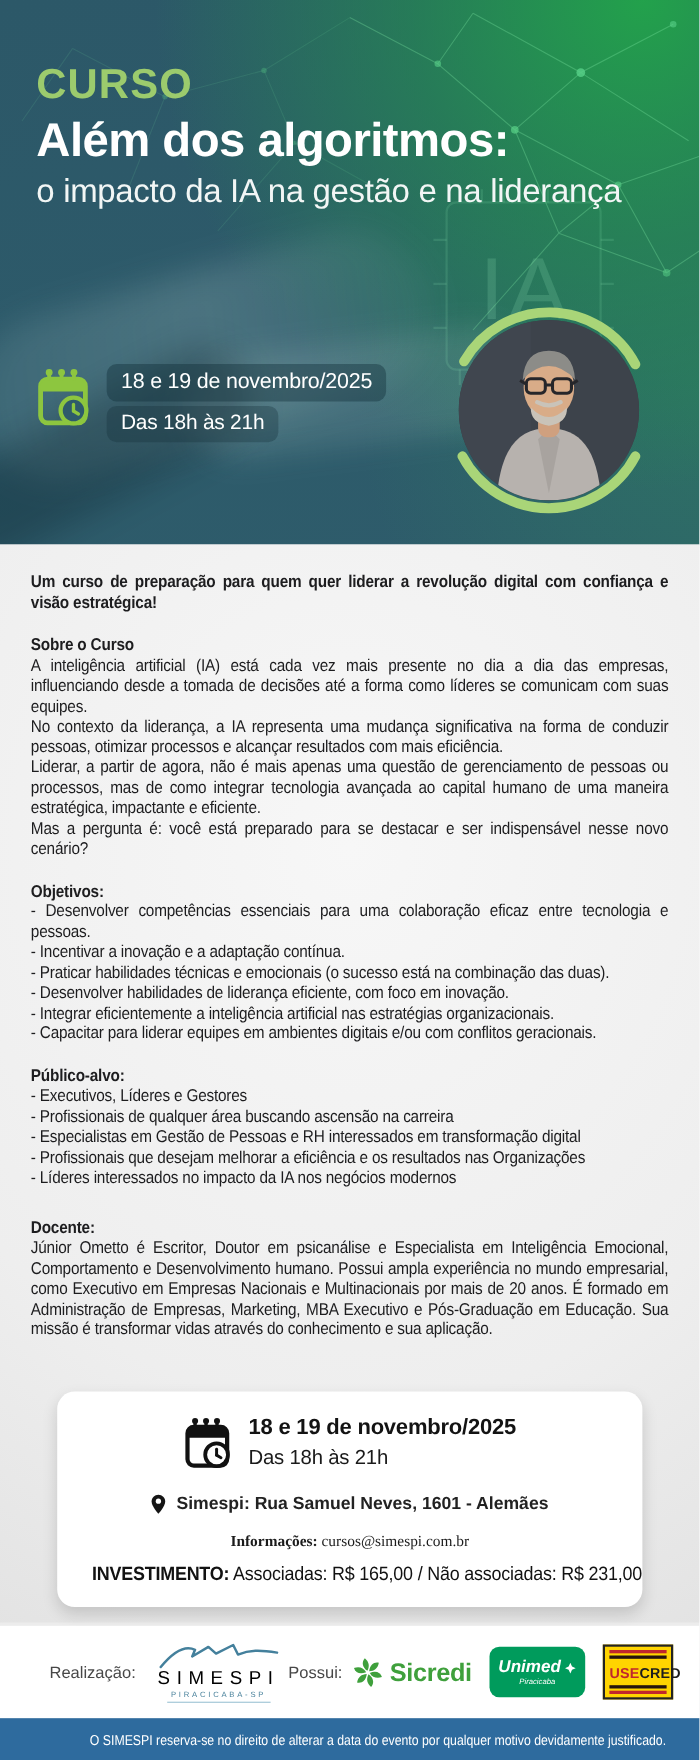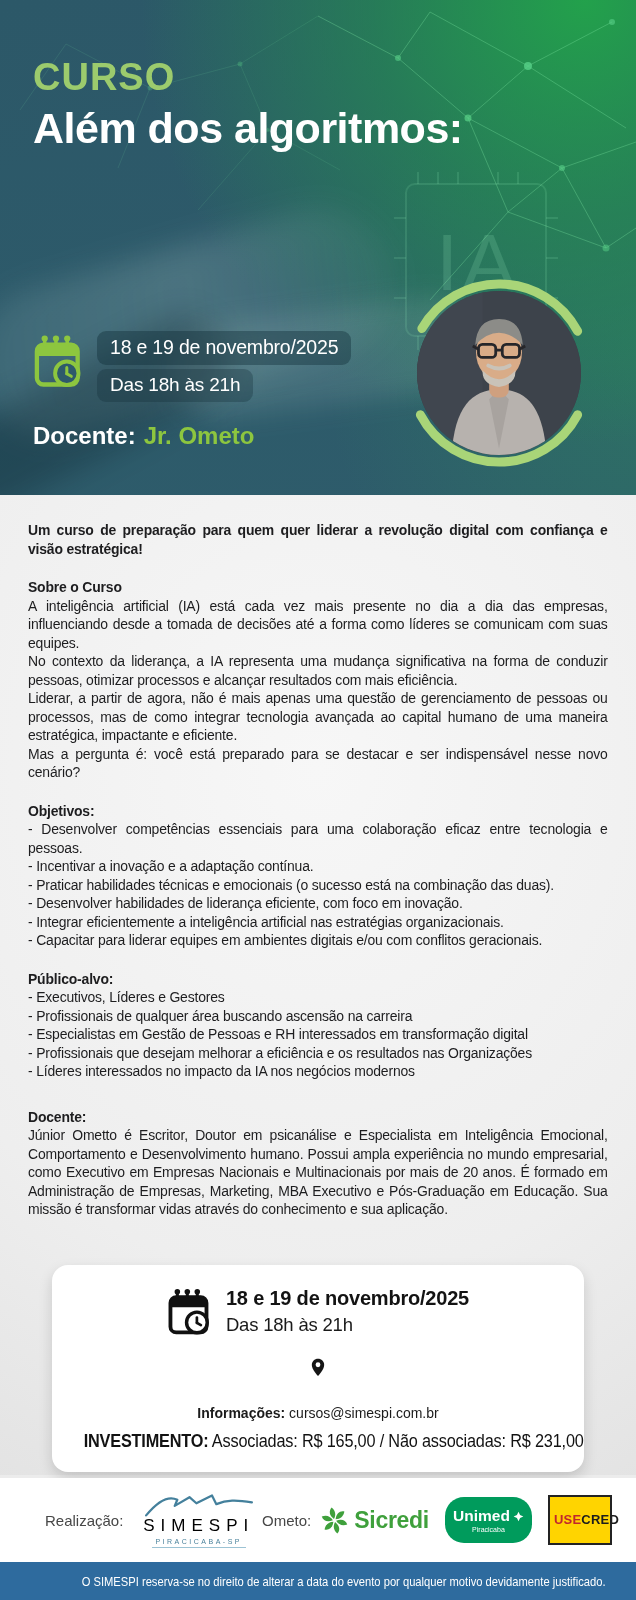--- a/index.html
+++ b/index.html
@@ -61,46 +61,46 @@
         background:#ffffff;border-radius:16px;box-shadow:0 6px 14px rgba(0,0,0,.15);
         padding:22px 14px 20px;text-align:center;}
   .card-date-row{display:flex;justify-content:center;align-items:flex-start;gap:13px;}
   .cal-black{color:#111;--clock-fill:#ffffff;width:46px;height:51px;}
   .card-date-col{text-align:left;}
   .card-date{font-size:20px;font-weight:bold;color:#131313;letter-spacing:-.2px;}
   .card-time{font-size:18.5px;color:#1a1a1a;margin-top:4px;letter-spacing:-.2px;}
   .card-loc{margin-top:20px;display:flex;justify-content:center;align-items:center;gap:9px;
             font-size:16px;font-weight:bold;color:#222;}
   .pin{width:14px;height:19px;}
-  .card-info{margin-top:28px;font-size:14px;color:#1b1b1b;}
+  .card-info{margin-top:17px;font-size:14px;color:#1b1b1b;font-family:Liberation Serif, serif;}
   .card-info .lbl{font-weight:bold;}
   .card-info a{color:#1b1b1b;text-decoration:none;}
   .card-invest{margin-top:10px;font-size:17.5px;color:#121212;white-space:nowrap;
                transform:scaleX(0.93);transform-origin:50% 50%;letter-spacing:-.2px;}
   .card-invest .lbl{font-weight:800;}
 
   
   .logos{position:absolute;left:0;top:1478px;width:636px;height:84px;background:#ffffff;
          display:flex;align-items:center;box-sizing:border-box;padding:0 24px 0 45px;}
   .plain-label{font-size:15px;color:#474747;}
   .simespi{margin-left:12px;text-align:center;width:128px;}
   .roof{display:block;margin:0 auto -2px;}
   .simespi-name{font-size:17px;font-weight:400;letter-spacing:6px;color:#000000;}
   .simespi-sub{font-size:7px;letter-spacing:2.5px;color:#49819b;margin-top:2px;}
   .simespi-line{height:1px;width:94px;background:#9cc3d4;margin:2px auto 0;}
   .apoio{margin-left:auto;}
   .sicredi{margin-left:10px;display:flex;align-items:center;gap:6px;}
   .sicredi-name{font-size:23px;font-weight:800;color:#3fa03c;letter-spacing:-.3px;}
-  .unimed{margin-left:16px;width:88px;height:46px;background:#009b5c;border-radius:19px;
-          display:flex;flex-direction:column;align-items:center;justify-content:center;color:#fff;}
+  .unimed{margin-left:16px;width:88px;height:46px;background:#009b5c;border-radius:9px;
+          display:flex;flex-direction:column;align-items:center;justify-content:center;color:#fff;font-style:italic;}
   .unimed-top{display:flex;align-items:center;gap:3px;font-size:15.5px;font-weight:700;}
   .unimed-sub{font-size:7px;margin-top:1px;}
   .usecred{margin-left:16px;width:64px;height:50px;background:#ffd400;border:2px solid #232323;
-           box-sizing:border-box;display:flex;flex-direction:row;justify-content:space-between;
-           padding:16px 4px;}
+           box-sizing:border-box;display:flex;flex-direction:column;justify-content:space-between;
+           padding:3px 4px;}
   .uc-band{display:flex;flex-direction:column;gap:2px;}
   .uc-s1{height:3px;background:#c1272d;}
   .uc-s2{height:3px;background:#26150c;}
   .uc-text{text-align:center;font-size:13px;font-weight:800;letter-spacing:.2px;line-height:13px;}
   .uc-use{color:#c1272d;}
   .uc-cred{color:#1d1d1d;}
 
   
   .bar{position:absolute;left:0;top:1562px;width:636px;height:38px;background:#2e6b9e;
        display:flex;align-items:center;justify-content:center;padding-left:26px;}
@@ -146,20 +146,21 @@
         <rect x="18" y="16" width="140" height="152" rx="9"></rect>
         <path d="M30 16 V4 M50 16 V4 M70 16 V4 M110 16 V4 M130 16 V4
                  M30 168 V182 M70 168 V182 M110 168 V182 M150 168 V182
                  M18 50 H6 M18 90 H6 M18 130 H6 M158 50 H170 M158 90 H170 M158 130 H170"></path>
       </g>
       <text x="48" y="122" font-size="80" font-weight="300" letter-spacing="4" fill="rgba(170,255,205,.17)">IA</text>
     </svg>
 
     <div class="kicker">CURSO</div>
     <h1 class="title">Além dos algoritmos:</h1>
+    <h2 class="subtitle">o impacto da IA na gestão e na liderança</h2>
 
     <div class="date-group">
       <svg class="cal cal-green" viewBox="0 0 60 66">
         <rect x="4.5" y="13" width="47" height="46" rx="7.5" fill="none" stroke="currentColor" stroke-width="5"></rect>
         <path d="M4.5 20.5 a7.5 7.5 0 0 1 7.5 -7.5 h32 a7.5 7.5 0 0 1 7.5 7.5 v5.5 h-47 z" fill="currentColor"></path>
         <g stroke="currentColor" stroke-width="4" fill="none" stroke-linecap="round">
           <path d="M13.5 13 v-5"></path>
             <path d="M26.5 13 v-5"></path>
             <path d="M39.5 13 v-5"></path>
         </g>
@@ -173,23 +174,20 @@
           <path d="M39 39.5 v7"></path>
             <path d="M39 46.5 l5.2 3"></path>
         </g>
       </svg>
       <div>
         <div class="pill">18 e 19 de novembro/2025</div>
         <div class="pill">Das 18h às 21h</div>
       </div>
     </div>
 
-    <div class="docente-line">
-      <span>Docente:</span><span class="dname">Jr. Ometo</span>
-    </div>
 
     <div class="avatar-wrap">
       <div class="avatar-clip">
         <svg width="164" height="164" viewBox="0 0 100 100">
           <rect width="100" height="100" fill="#3d434b"></rect>
           <rect width="40" height="100" fill="#434a52" opacity=".6"></rect>
           <path d="M50 60 c-17 0 -27 11 -29 40 h58 c-2 -29 -12 -40 -29 -40 z" fill="#b7b2ae"></path>
           <path d="M50 60 l-6 6 6 30 6 -30 z" fill="#a8a39f"></path>
           <rect x="44" y="50" width="12" height="15" rx="5" fill="#cfa07f"></rect>
           <ellipse cx="50" cy="37.5" rx="14" ry="17" fill="#d9ac88"></ellipse>
@@ -266,20 +264,21 @@
           <div class="card-date">18 e 19 de novembro/2025</div>
           <div class="card-time">Das 18h às 21h</div>
         </div>
       </div>
 
       <div class="card-loc">
         <svg class="pin" viewBox="0 0 24 32">
           <path d="M12 1.2 C6.1 1.2 1.4 5.8 1.4 11.6 c0 7.9 10.6 19 10.6 19 s10.6 -11.1 10.6 -19 C22.6 5.8 17.9 1.2 12 1.2 z" fill="#151515"></path>
           <circle cx="12" cy="11.3" r="4.1" fill="#fff"></circle>
         </svg>
+        <span>Simespi: Rua Samuel Neves, 1601 - Alemães</span>
       </div>
 
       <div class="card-info">
         <span class="lbl">Informações:</span>
         <a>cursos@simespi.com.br</a>
       </div>
 
       <div class="card-invest">
         <span class="lbl">INVESTIMENTO:</span>
         <span>Associadas: R$ 165,00 / Não associadas: R$ 231,00</span>
@@ -292,21 +291,21 @@
 
     <div class="simespi">
       <svg class="roof" width="122" height="26" viewBox="0 0 130 30">
         <path d="M4 27 C18 10 30 4 40 9 L37 16 L54 6 L62 13 L80 4 L85 14 C97 9 108 9 126 12" fill="none" stroke="#44809c" stroke-width="2.6" stroke-linecap="round" stroke-linejoin="round"></path>
       </svg>
       <div class="simespi-name">SIMESPI</div>
       <div class="simespi-sub">PIRACICABA-SP</div>
       <div class="simespi-line"></div>
     </div>
 
-    <span class="plain-label apoio">Ometo:</span>
+    <span class="plain-label apoio">Possui:</span>
 
     <div class="sicredi">
       <svg width="27" height="27" viewBox="0 0 30 30">
         <g fill="#3fa03c">
           <path d="M16.2 13.6 C17 7 21 4 26 5 C25 10.6 21.5 13.4 16.2 13.6 Z"></path>
           <path d="M16.2 13.6 C17 7 21 4 26 5 C25 10.6 21.5 13.4 16.2 13.6 Z" transform="rotate(60 15 15)"></path>
           <path d="M16.2 13.6 C17 7 21 4 26 5 C25 10.6 21.5 13.4 16.2 13.6 Z" transform="rotate(120 15 15)"></path>
           <path d="M16.2 13.6 C17 7 21 4 26 5 C25 10.6 21.5 13.4 16.2 13.6 Z" transform="rotate(180 15 15)"></path>
           <path d="M16.2 13.6 C17 7 21 4 26 5 C25 10.6 21.5 13.4 16.2 13.6 Z" transform="rotate(240 15 15)"></path>
           <path d="M16.2 13.6 C17 7 21 4 26 5 C25 10.6 21.5 13.4 16.2 13.6 Z" transform="rotate(300 15 15)"></path>

